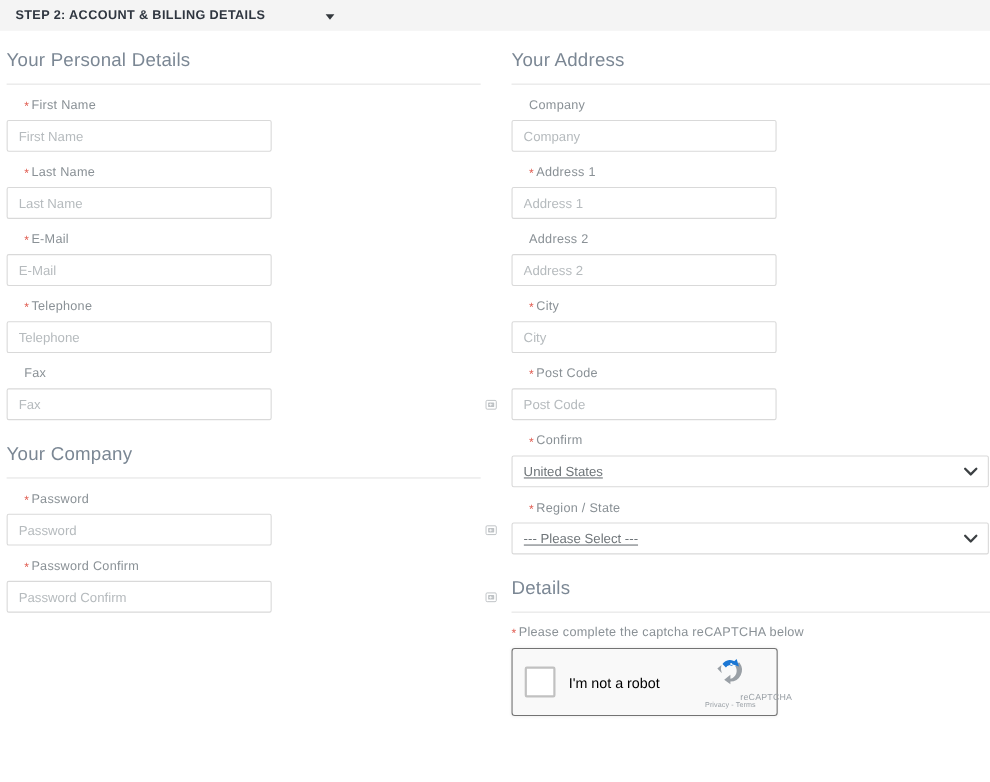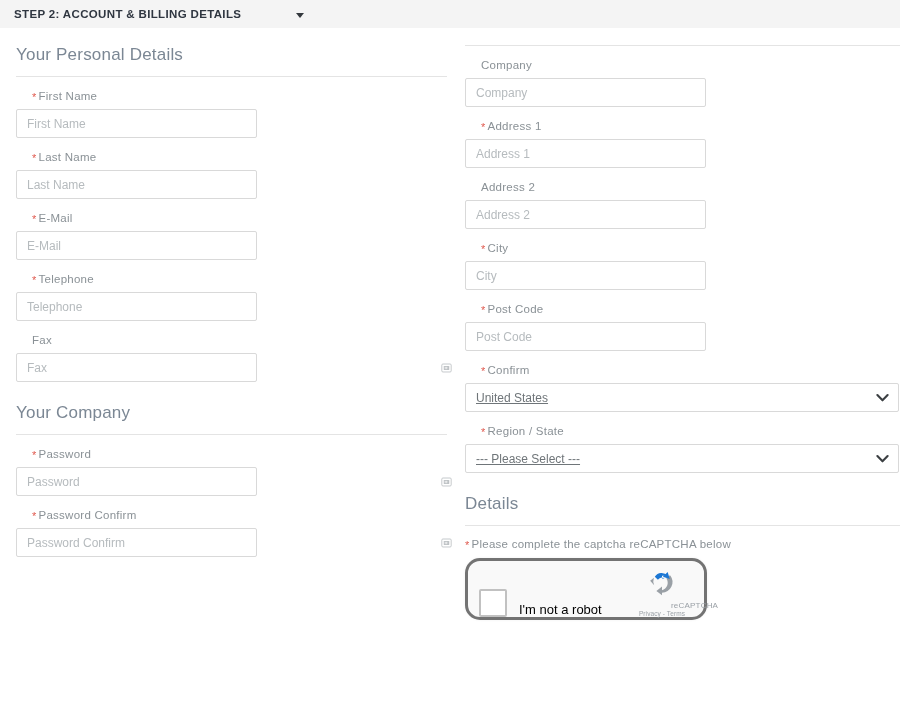--- a/index.html
+++ b/index.html
@@ -45,21 +45,21 @@
     top: 1px;
   }
 
   
   .columns {
     display: flex;
     padding-top: 17px;
   }
   .col-left {
     width: 460px;
-    padding-left: 16px;
+    padding-left: 6px;
     box-sizing: border-box;
   }
   .col-right {
     width: 440px;
     padding-left: 5px;
     box-sizing: border-box;
   }
 
   
   .section-head {
@@ -153,25 +153,25 @@
   .captcha-note {
     font-size: 11.5px;
     color: #8a9196;
     letter-spacing: 0.25px;
     margin-bottom: 8px;
   }
   .recaptcha {
     box-sizing: border-box;
     width: 242px;
     height: 62px;
-    border: 3px solid #737373;
-    border-radius: 15px;
+    border: 1px solid #737373;
+    border-radius: 3px;
     background: #f9f9f9;
     display: flex;
-    align-items: flex-end;
+    align-items: center;
     padding: 0 11px;
     box-shadow: 0 0 3px rgba(0,0,0,0.06);
   }
   .rc-checkbox {
     width: 24px;
     height: 24px;
     border: 2px solid #c1c1c1;
     background: #fff;
     border-radius: 2px;
     flex: 0 0 auto;
@@ -303,20 +303,21 @@
           <rect x="6.9" y="6.2" width="1" height="3.6" fill="#fff"></rect>
           <rect x="5.2" y="7.4" width="4.4" height="1" fill="#fff"></rect>
         </svg>
       </div>
     </div>
 
   </div>
 
   <div class="col-right">
 
+    <h2 class="section-head">Your Address</h2>
     <hr class="section-rule">
 
     <div class="field">
       <div class="field-label">
         <span>Company</span>
       </div>
       <input class="ctrl narrow" type="text" placeholder="Company" style="">
     </div>
 
     <div class="field">

